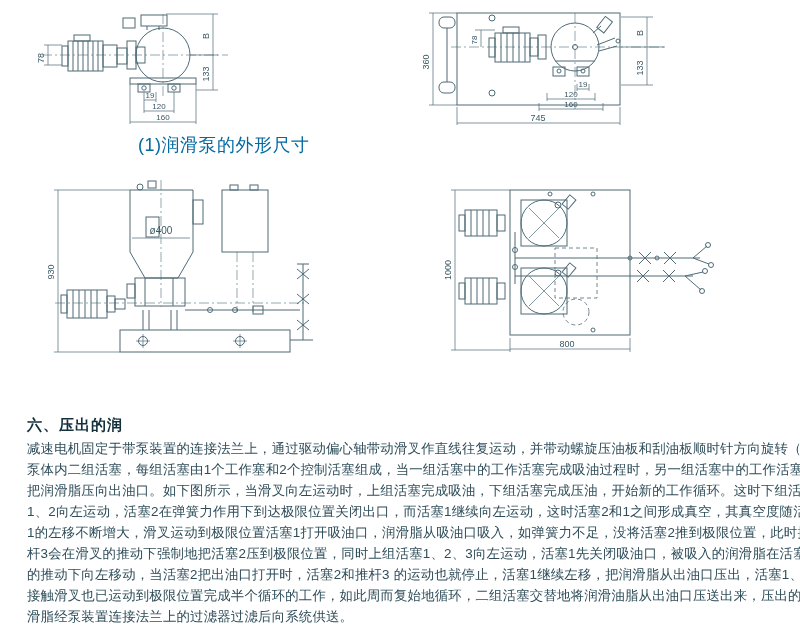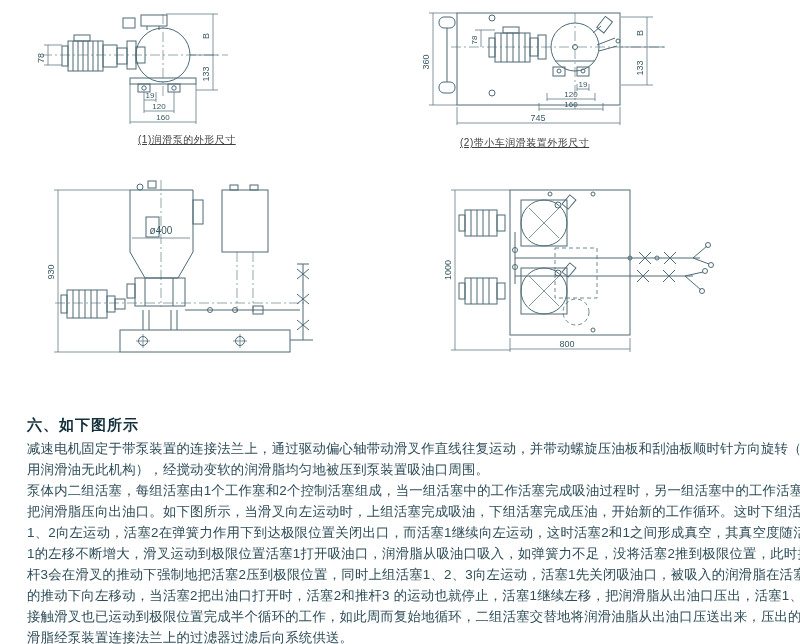--- a/index.html
+++ b/index.html
@@ -1,19 +1,19 @@
 <!DOCTYPE html>
 <html><head>
 <meta charset="utf-8">
 <style>
   html,body{margin:0;padding:0;background:#fff;}
   body{font-family:"Liberation Sans",sans-serif;}
   #page{position:relative;width:800px;height:644px;background:#ffffff;overflow:hidden;color:#2e4d59;}
   .fig{position:absolute;}
-  .caption{position:absolute;font-size:10px;color:#404040;white-space:nowrap;letter-spacing:0.5px;text-decoration:underline;}
+  .caption{position:absolute;font-size:18px;color:#0369a1;white-space:nowrap;letter-spacing:0.5px;}
   #heading{position:absolute;left:27px;top:416px;font-size:15px;font-weight:bold;color:#132f3b;letter-spacing:1px;}
   #bodytext{position:absolute;left:27px;top:438px;width:760px;font-size:13.4px;line-height:21px;color:#2e4d59;}
   .tline{white-space:nowrap;letter-spacing:0.2px;}
   svg{display:block;overflow:visible;}
   svg text{font-family:"Liberation Sans",sans-serif;fill:#3a5863;}
   .lw{stroke:#4e6b77;fill:none;stroke-width:1;}
   .lw2{stroke:#4e6b77;fill:none;stroke-width:0.7;}
   .cl{stroke:#4e6b77;fill:none;stroke-width:0.6;stroke-dasharray:10 3 2 3;}
   .dash{stroke:#4e6b77;fill:none;stroke-width:0.8;stroke-dasharray:4 3;}
   .dim{font-size:9px;}
@@ -117,21 +117,20 @@
       <text class="dim" x="4" y="57" transform="rotate(-90 4,57)">360</text>
       <text class="dimS" x="52" y="35" transform="rotate(-90 52,35)">78</text>
       <text class="dim" x="218" y="28" transform="rotate(-90 218,28)">B</text>
       <text class="dim" x="218" y="63" transform="rotate(-90 218,63)">133</text>
       <text class="dimS" x="158" y="82">19</text>
       <text class="dimS" x="146" y="92">120</text>
       <text class="dimS" x="146" y="102">160</text>
       <text class="dim" x="113" y="116">745</text>
     </g>
   </svg>
-  <div class="caption" style="left:460px;top:136px">(2)带小车润滑装置外形尺寸</div>
 
   <svg class="fig" style="left:45px;top:172px" width="690" height="198" viewBox="0 0 690 198">
 
     <g>
       <path class="cl" d="M116,8 V135"></path>
       <path class="cl" d="M10,131 H260"></path>
       <g class="lw">
         <path d="M85,18 H148 V80 L133,106 H100 L85,80 Z"></path>
         <circle cx="95" cy="15" r="3"></circle>
         <rect x="103" y="9" width="8" height="7"></rect>
@@ -237,24 +236,23 @@
       </g>
       <g class="lw2">
         <path d="M410,18 V178 M406,18 H465 M406,178 H465"></path>
         <path d="M465,166 V180 M585,166 V180 M465,177 H585"></path>
       </g>
       <text class="dim" x="406" y="98" text-anchor="middle" transform="rotate(-90 406,98)">1000</text>
       <text class="dim" x="522" y="175" text-anchor="middle">800</text>
     </g>
   </svg>
 
-  <div id="heading">六、如下图所示</div>
+  <div id="heading">六、压出的润</div>
   <div id="bodytext">
     <div class="tline">减速电机固定于带泵装置的连接法兰上，通过驱动偏心轴带动滑叉作直线往复运动，并带动螺旋压油板和刮油板顺时针方向旋转（使</div>
-    <div class="tline">用润滑油无此机构），经搅动变软的润滑脂均匀地被压到泵装置吸油口周围。</div>
     <div class="tline">泵体内二组活塞，每组活塞由1个工作塞和2个控制活塞组成，当一组活塞中的工作活塞完成吸油过程时，另一组活塞中的工作活塞则</div>
     <div class="tline">把润滑脂压向出油口。如下图所示，当滑叉向左运动时，上组活塞完成吸油，下组活塞完成压油，开始新的工作循环。这时下组活塞</div>
     <div class="tline">1、2向左运动，活塞2在弹簧力作用下到达极限位置关闭出口，而活塞1继续向左运动，这时活塞2和1之间形成真空，其真空度随活塞</div>
     <div class="tline">1的左移不断增大，滑叉运动到极限位置活塞1打开吸油口，润滑脂从吸油口吸入，如弹簧力不足，没将活塞2推到极限位置，此时推</div>
     <div class="tline">杆3会在滑叉的推动下强制地把活塞2压到极限位置，同时上组活塞1、2、3向左运动，活塞1先关闭吸油口，被吸入的润滑脂在活塞1</div>
     <div class="tline">的推动下向左移动，当活塞2把出油口打开时，活塞2和推杆3 的运动也就停止，活塞1继续左移，把润滑脂从出油口压出，活塞1、2</div>
     <div class="tline">接触滑叉也已运动到极限位置完成半个循环的工作，如此周而复始地循环，二组活塞交替地将润滑油脂从出油口压送出来，压出的润</div>
     <div class="tline">滑脂经泵装置连接法兰上的过滤器过滤后向系统供送。</div>
   </div>
 

